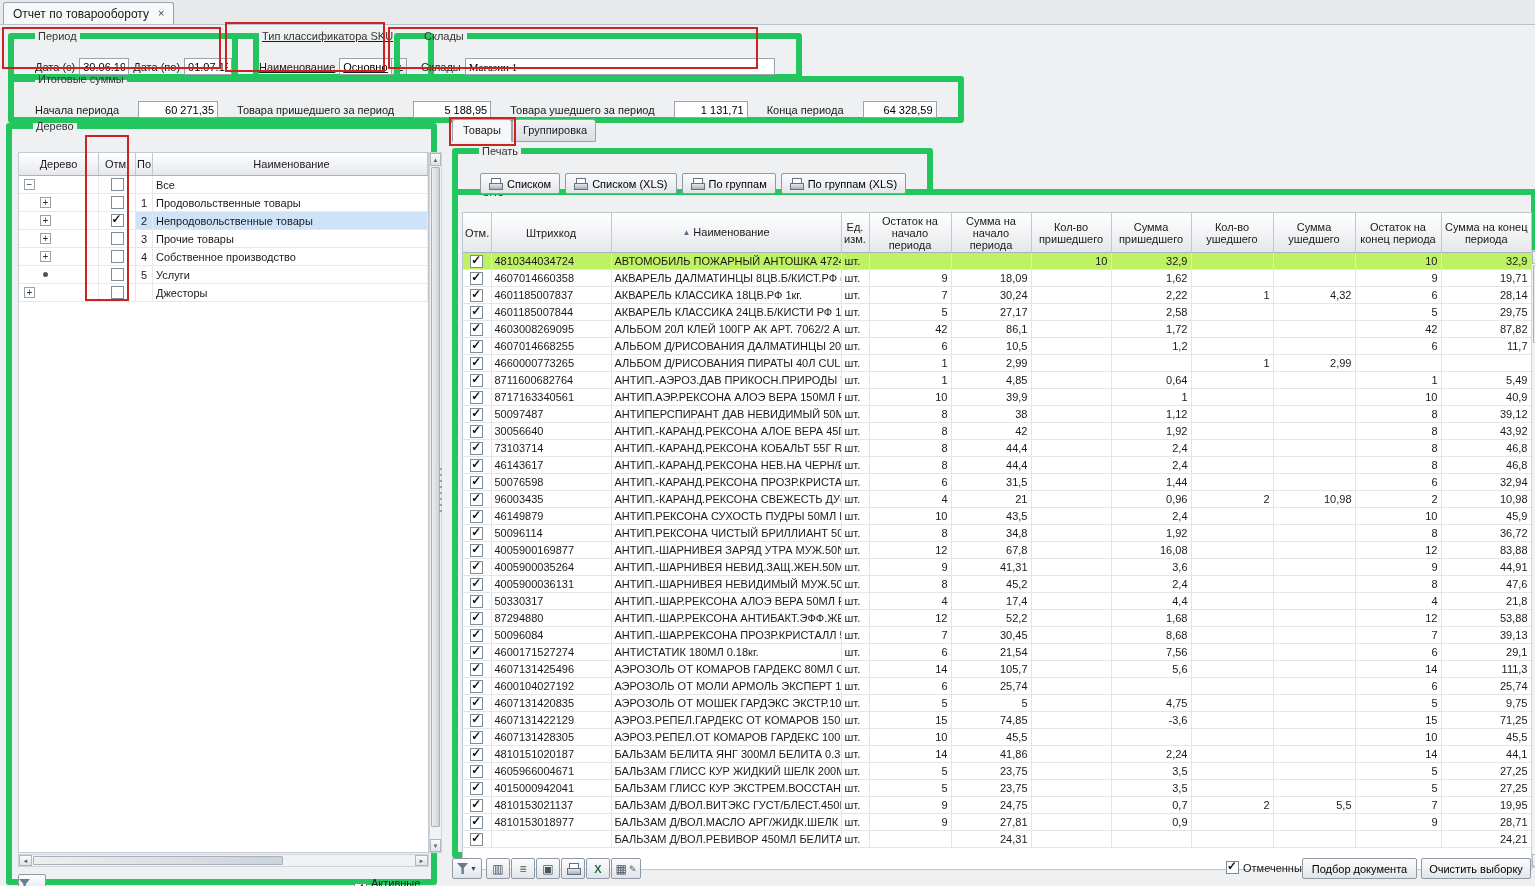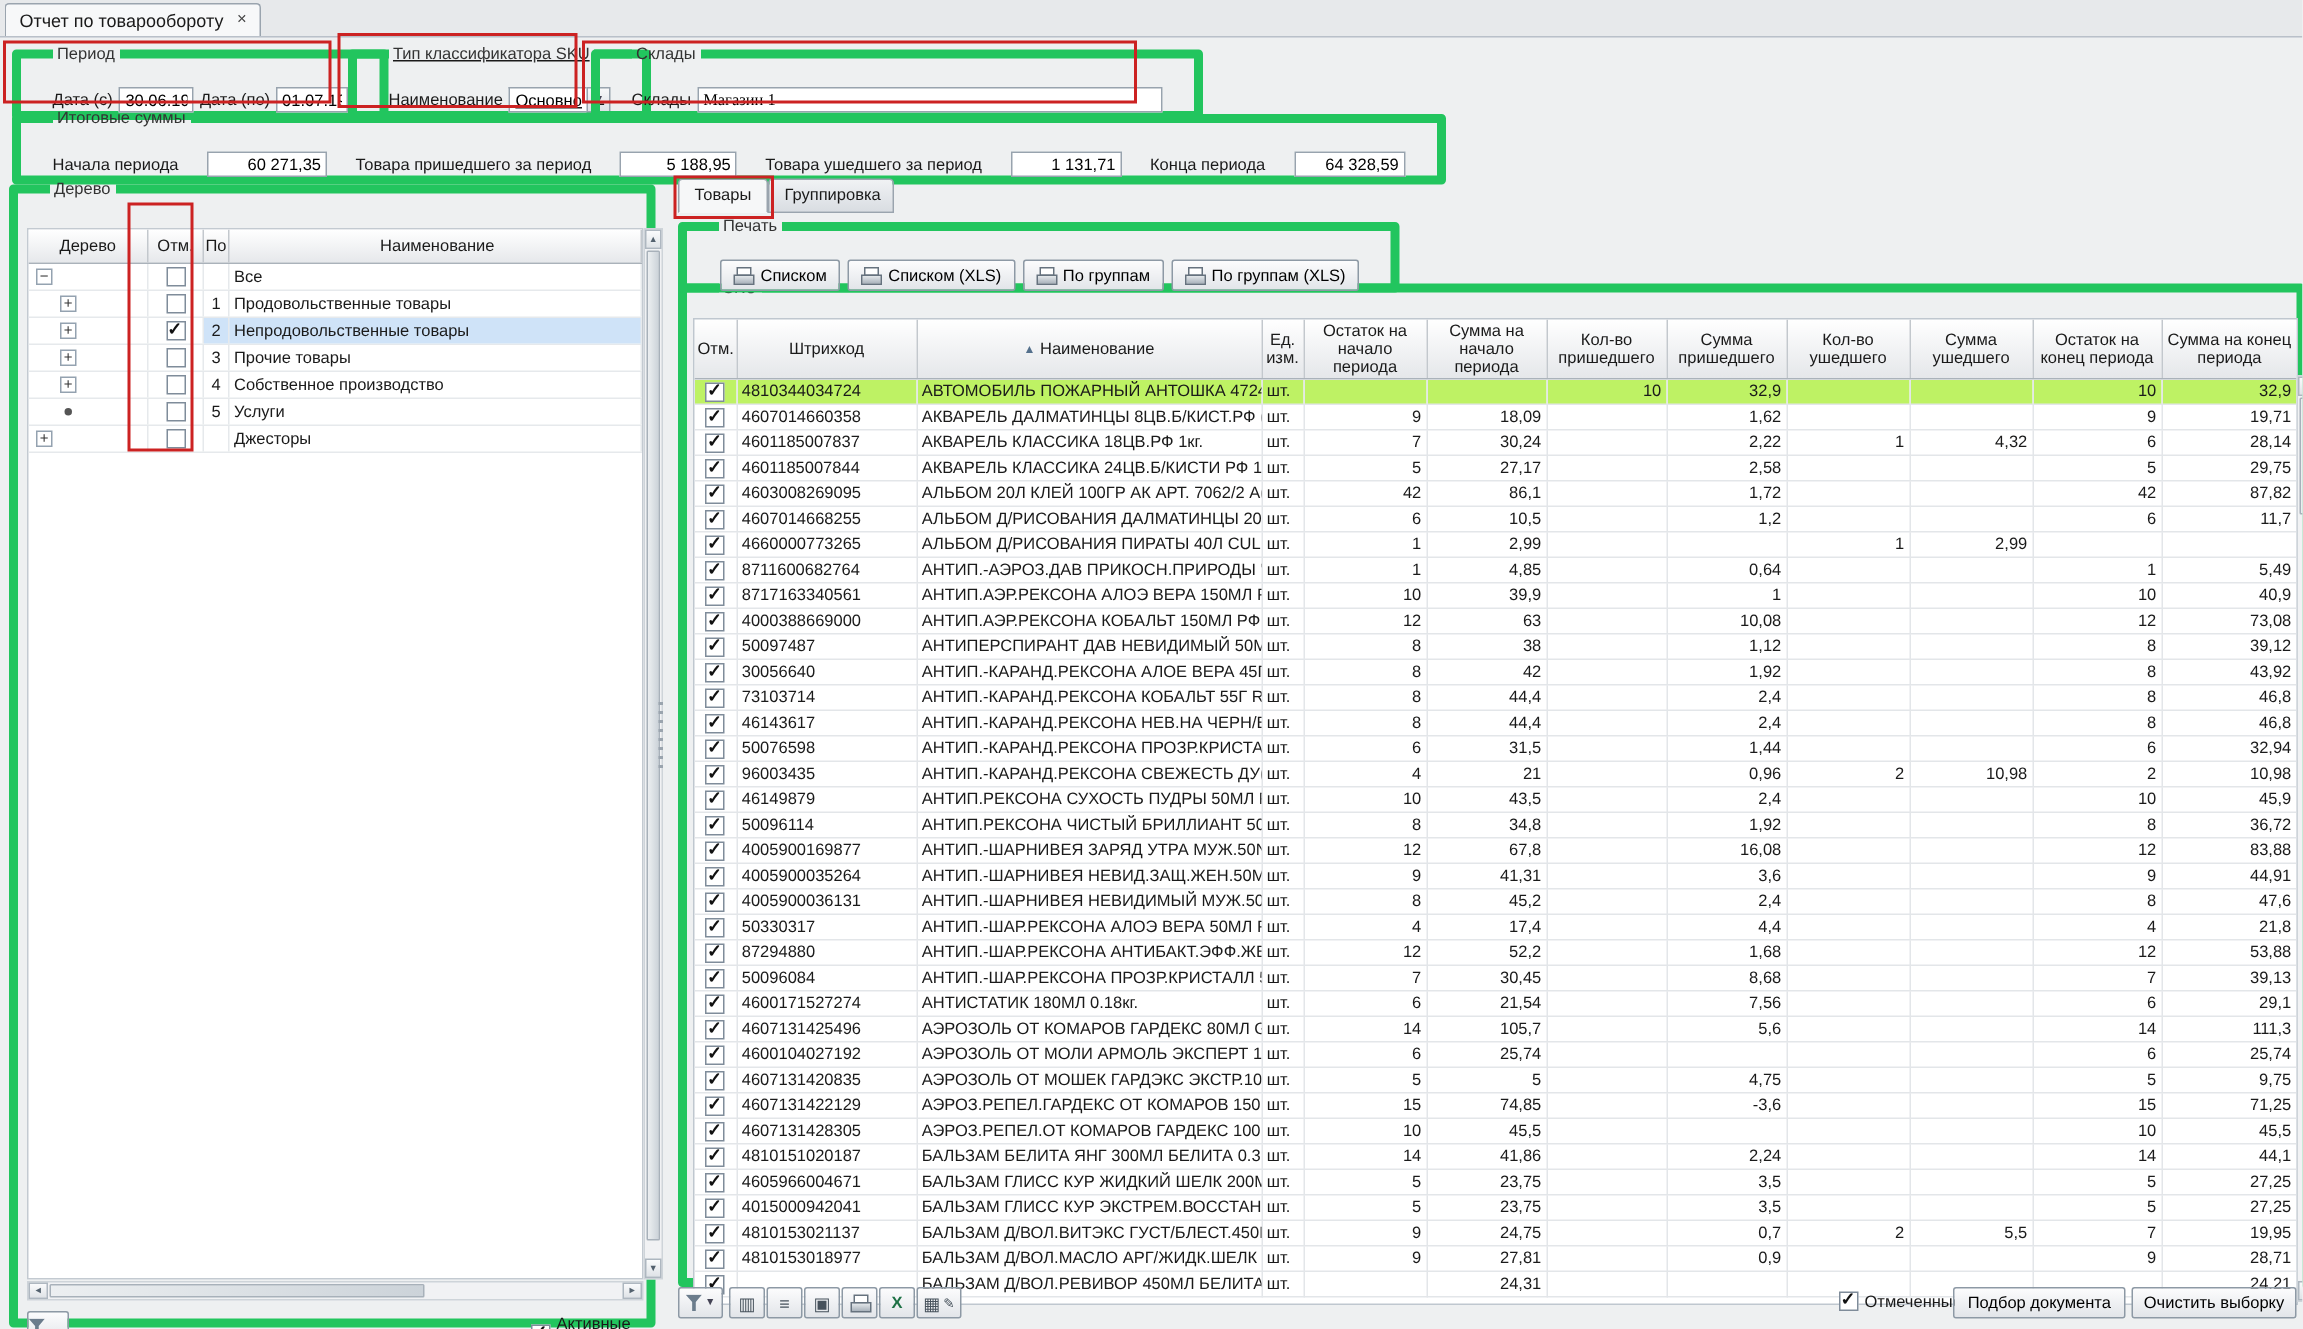--- a/index.html
+++ b/index.html
@@ -410,34 +410,20 @@
             <td class="num">39,9</td>
             <td class="num"></td>
             <td class="num">1</td>
             <td class="num"></td>
             <td class="num"></td>
             <td class="num">10</td>
             <td class="num">40,9</td>
           </tr>
             <tr class="">
             <td class="c-check"><span class="cb checked"></span></td>
-            <td>4000388669000</td>
-            <td>АНТИП.АЭР.РЕКСОНА КОБАЛЬТ 150МЛ РФ</td>
-            <td>шт.</td>
-            <td class="num">12</td>
-            <td class="num">63</td>
-            <td class="num"></td>
-            <td class="num">10,08</td>
-            <td class="num"></td>
-            <td class="num"></td>
-            <td class="num">12</td>
-            <td class="num">73,08</td>
-          </tr>
-            <tr class="">
-            <td class="c-check"><span class="cb checked"></span></td>
             <td>50097487</td>
             <td>АНТИПЕРСПИРАНТ ДАВ НЕВИДИМЫЙ 50М</td>
             <td>шт.</td>
             <td class="num">8</td>
             <td class="num">38</td>
             <td class="num"></td>
             <td class="num">1,12</td>
             <td class="num"></td>
             <td class="num"></td>
             <td class="num">8</td>

